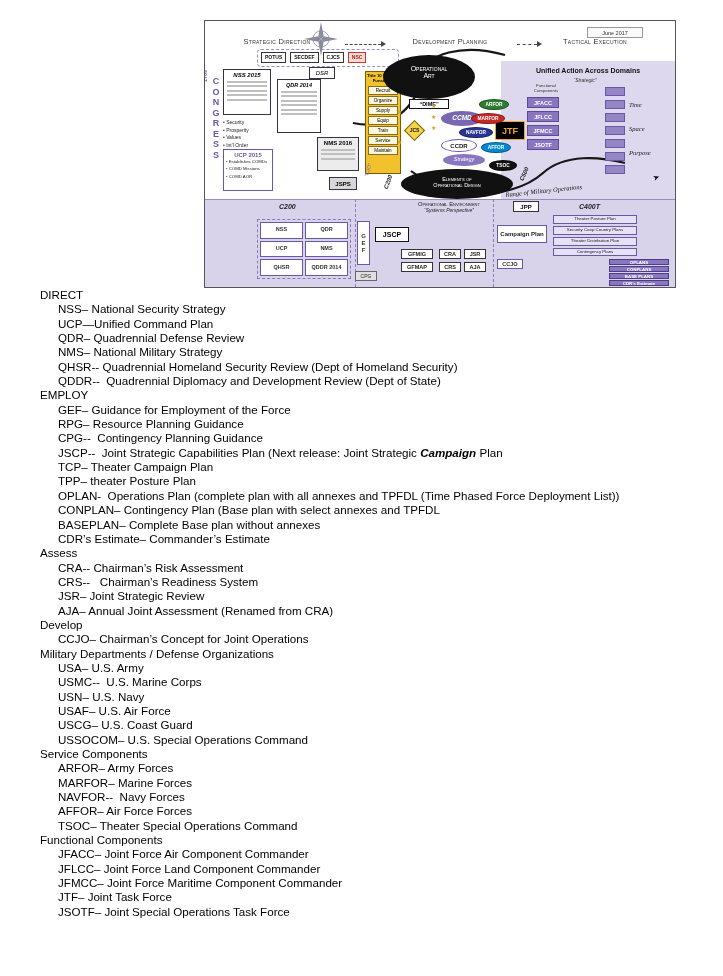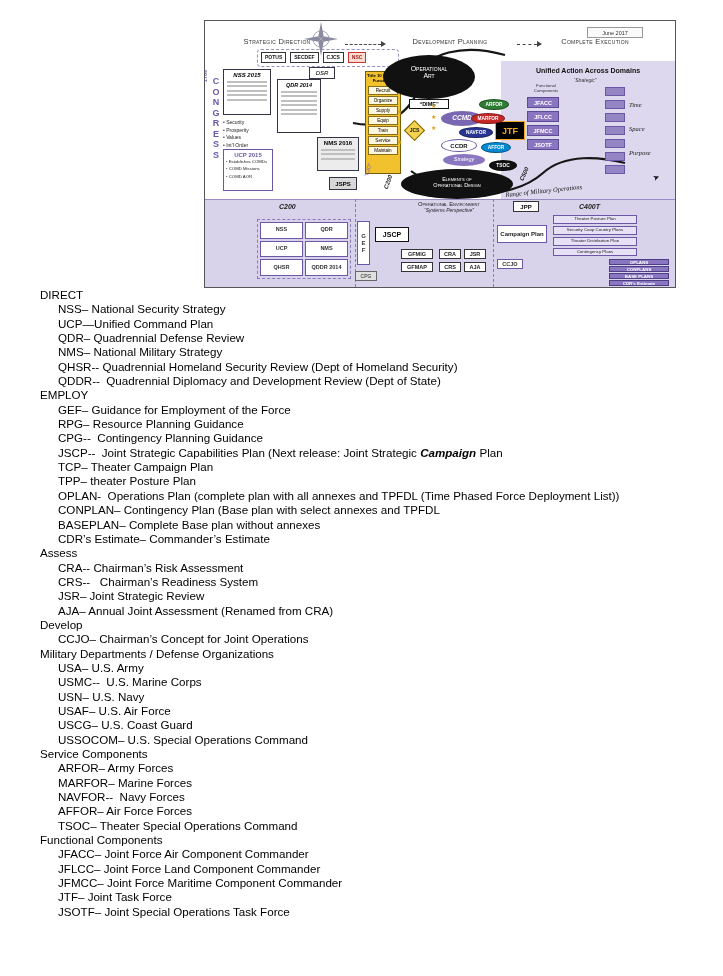--- a/index.html
+++ b/index.html
@@ -140,21 +140,21 @@
     <polygon points="39,20 23,23 20,20 23,17" fill="#8a8aa0"></polygon>
     <polygon points="20,39 17,23 20,20 23,23" fill="#8a8aa0"></polygon>
     <polygon points="1,20 17,17 20,20 17,23" fill="#8a8aa0"></polygon>
   </svg>
   <div class="abs hdr" style="left:8px;width:128px;">Strategic Direction</div>
   <div class="abs dashline" style="left:140px;top:23px;width:36px;"></div>
   <div class="abs arrowhead" style="left:176px;top:20px;"></div>
   <div class="abs hdr" style="left:180px;width:130px;">Development Planning</div>
   <div class="abs dashline" style="left:312px;top:23px;width:20px;"></div>
   <div class="abs arrowhead" style="left:332px;top:20px;"></div>
-  <div class="abs hdr" style="left:330px;width:120px;">Complete Execution</div>
+  <div class="abs hdr" style="left:330px;width:120px;">Tactical Execution</div>
 
   <div class="abs chain-outline"></div>
   <div class="abs" id="chain-boxes">
       <div class="chain-box">POTUS</div>
       <div class="chain-box">SECDEF</div>
       <div class="chain-box">CJCS</div>
       <div class="chain-box">NSC</div>
     </div>
 
   <div class="abs year">1789</div>

